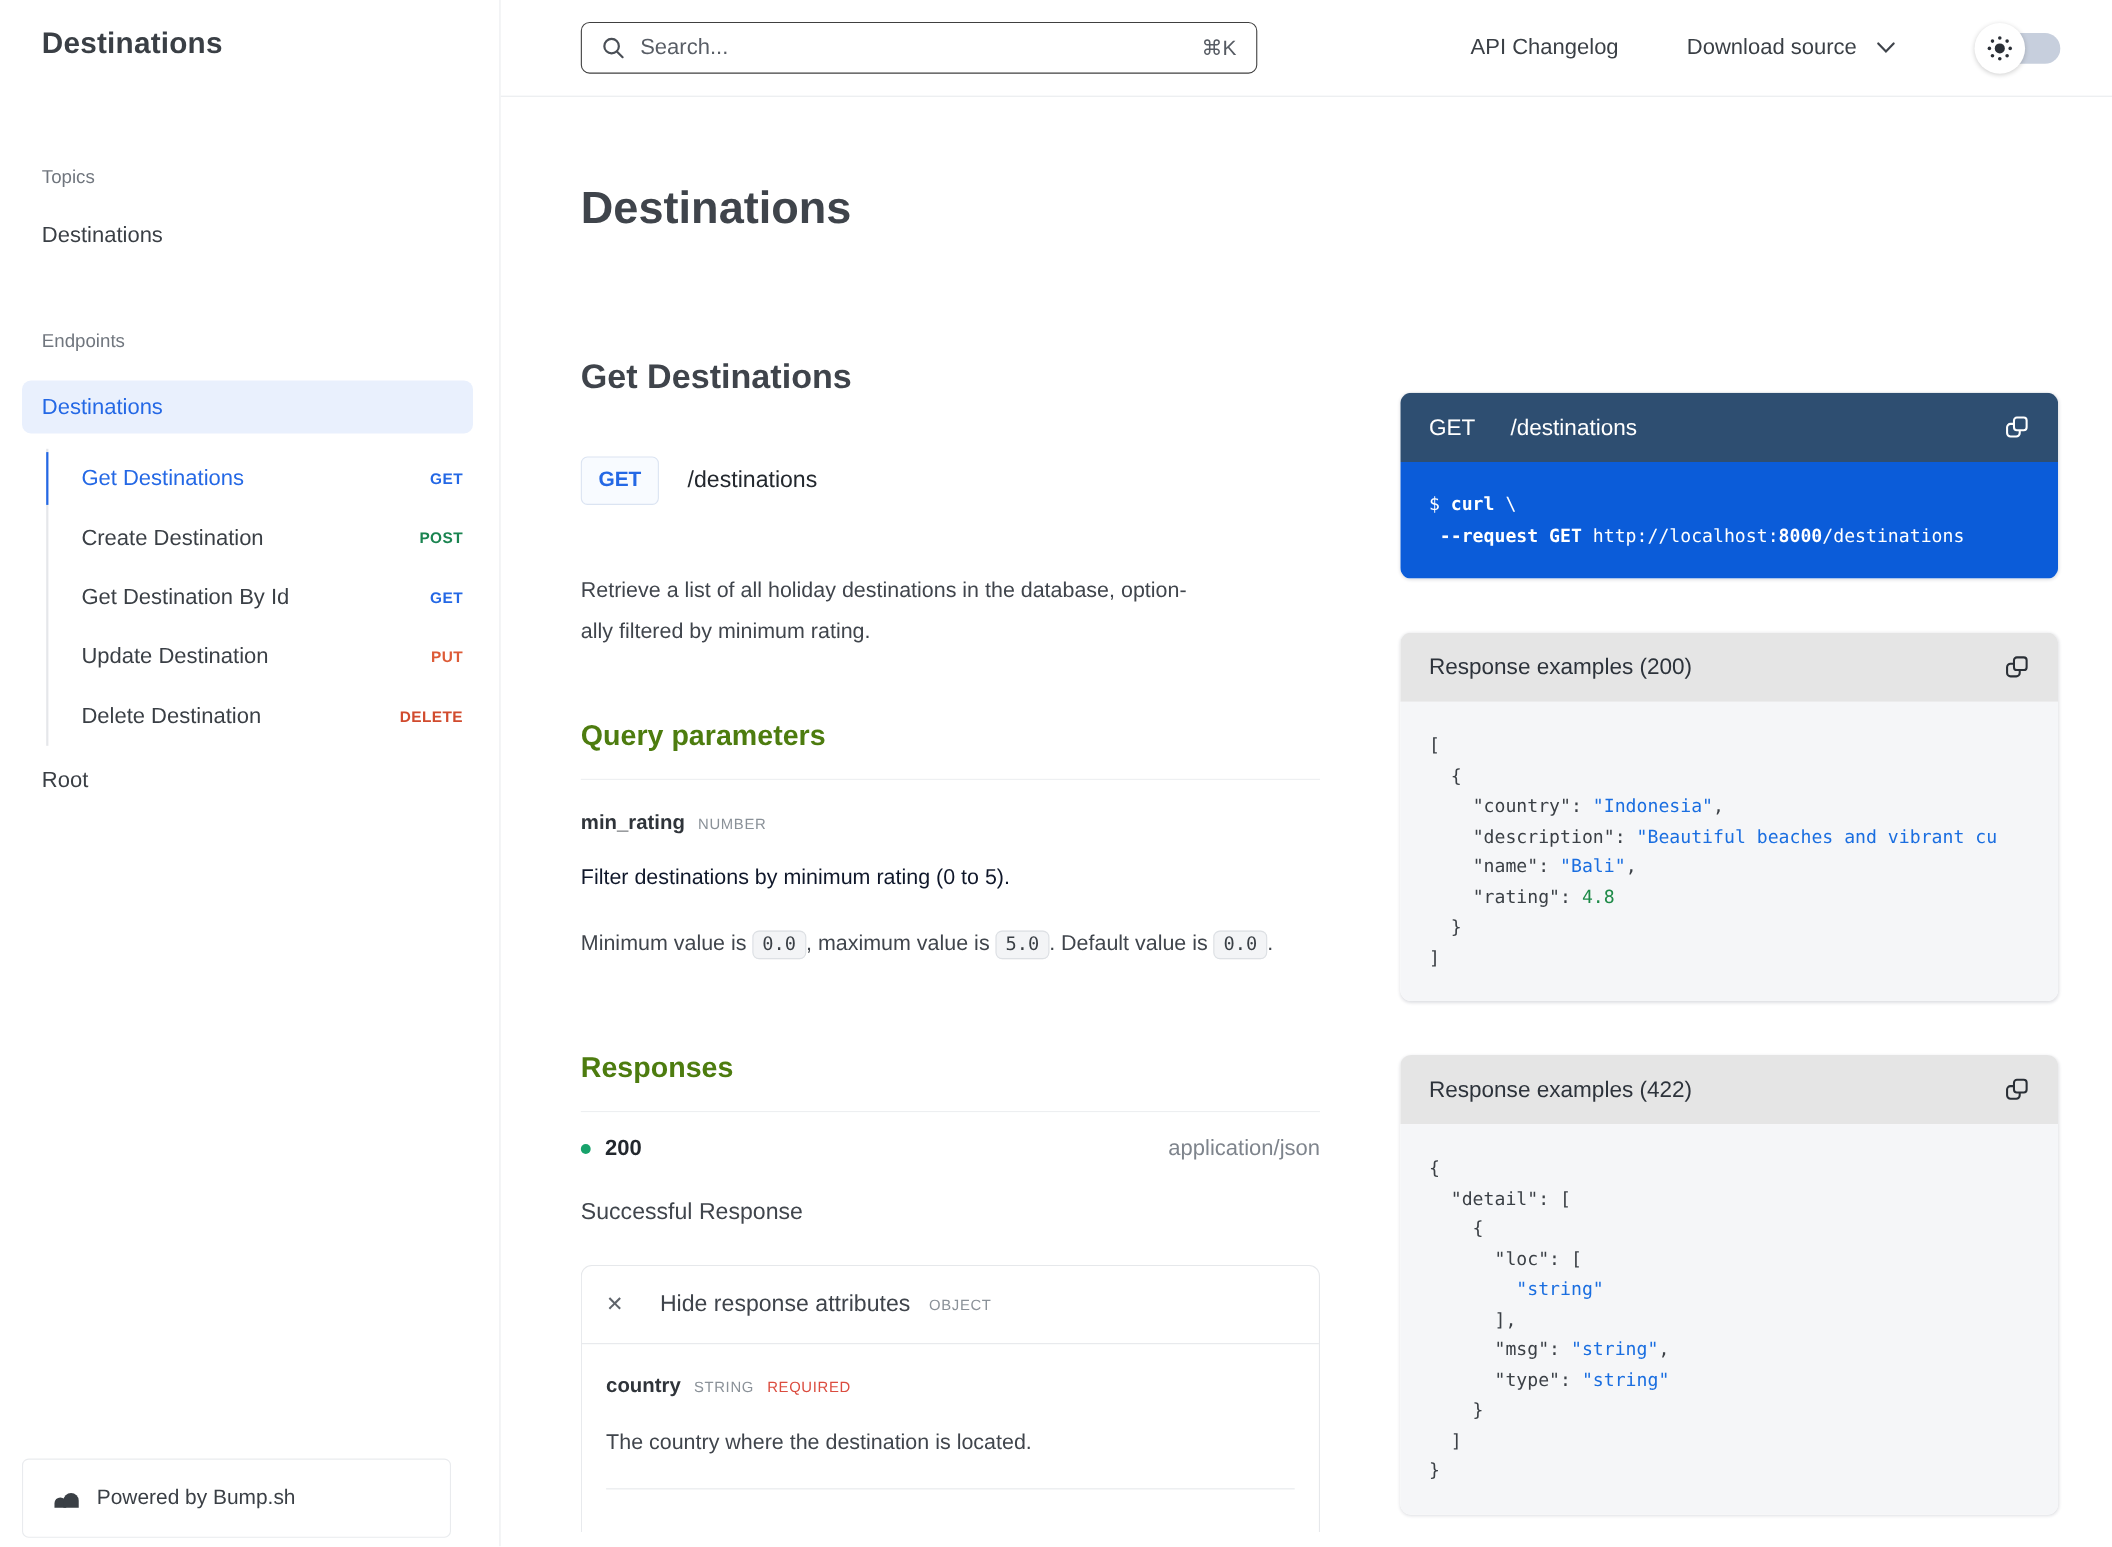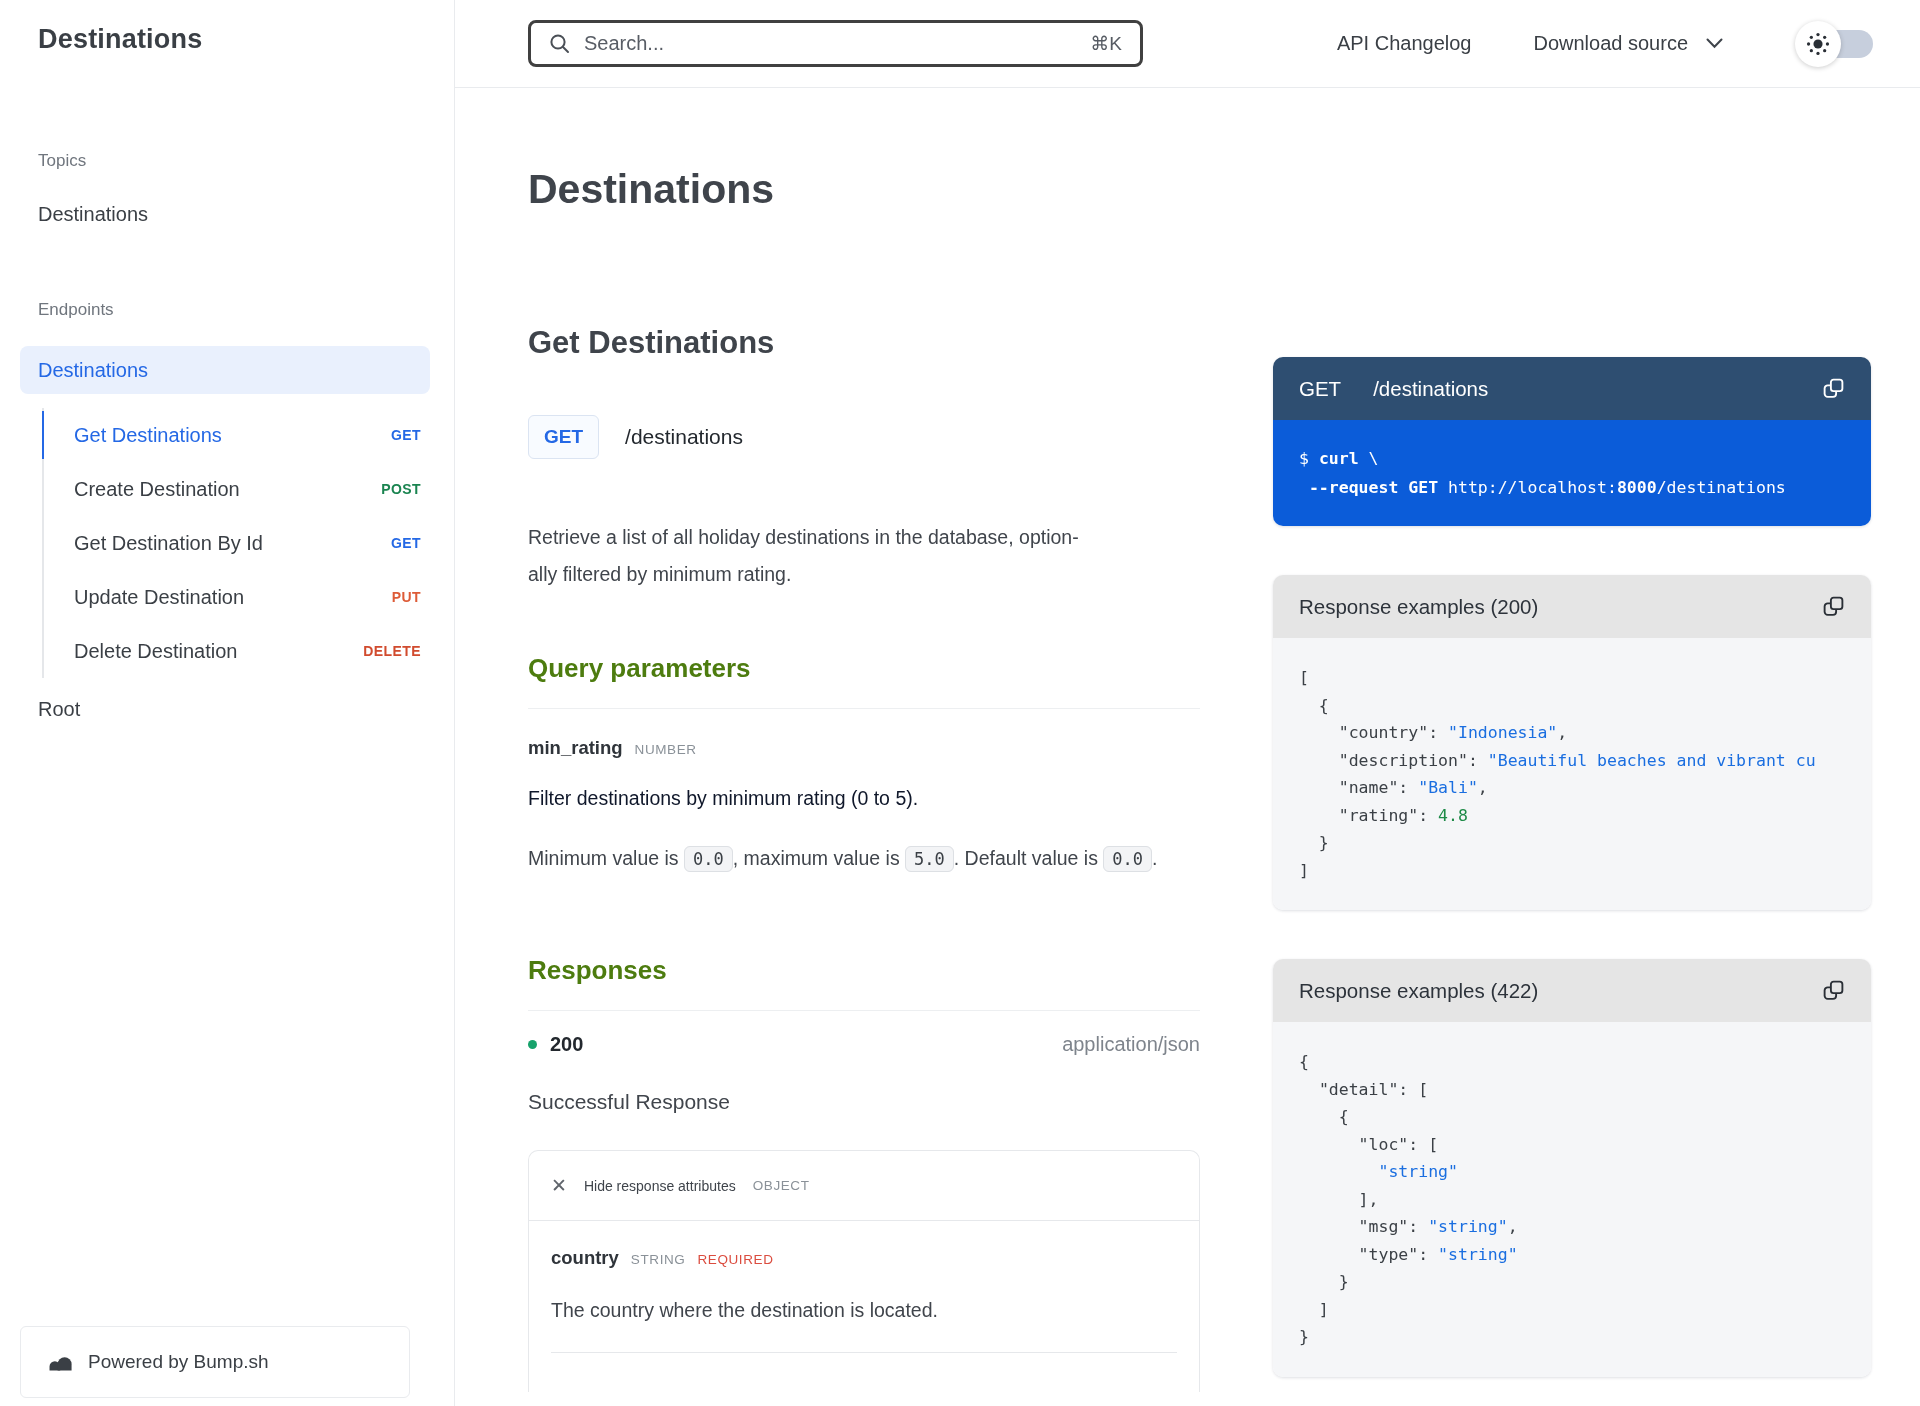--- a/index.html
+++ b/index.html
@@ -25,21 +25,21 @@
   .m-GET { color:#2468E5; } .m-POST { color:#1A8450; } .m-PUT { color:#DD5B37; } .m-DELETE { color:#D14B2E; }
   .sb-root { margin:20px 0 0 38px; font-size:20px; color:#3a3f45; cursor:pointer; }
   .powered { position:absolute; left:20px; bottom:8px; width:390px; height:72px; border:1px solid #e9ebee;
      border-radius:6px; display:flex; align-items:center; padding-left:26px; gap:14px; cursor:pointer; background:#fff; }
   .powered .txt { font-size:19px; color:#3a3f45; }
 
   
   .content { flex:1; display:flex; flex-direction:column; }
   .topbar { height:88px; min-height:88px; border-bottom:1px solid #e9ebee; display:flex; align-items:center;
      padding:0 45px 0 73px; background:#fff; }
-  .search { width:615px; height:47px; border:3px solid #404040; border-radius:8px; display:flex; align-items:center;
+  .search { width:615px; height:47px; border:1px solid #404040; border-radius:8px; display:flex; align-items:center;
      padding:0 18px; gap:14px; background:#fff; }
   .search input { border:none; outline:none; flex:1; font-size:20px; color:#3f444b; font-family:"Liberation Sans",sans-serif; background:transparent; }
   .search input::placeholder { color:#585d65; }
   .kbd { color:#565b63; font-size:19px; }
   .toplinks { margin-left:auto; display:flex; align-items:center; }
   .toplink { font-size:20px; color:#3a3f45; cursor:pointer; }
   .download { display:flex; align-items:center; gap:18px; margin-left:62px; cursor:pointer; }
   .toggle { margin-left:72px; position:relative; width:80px; height:46px; cursor:pointer; }
   .toggle .pill { position:absolute; right:2px; top:9px; width:62px; height:28px; border-radius:14px; background:#c7cfdd; }
   .toggle .knob { position:absolute; left:0; top:0; width:46px; height:46px; border-radius:50%; background:#fff;
@@ -69,21 +69,21 @@
   .chip { font-family:"DejaVu Sans Mono", monospace; font-size:17px; color:#3a3f45; background:#f3f4f6;
      border:1px solid #dde0e4; border-radius:6px; padding:2px 8px; }
   .status-row { margin-top:22px; display:flex; align-items:center; }
   .dot { width:9px; height:9px; border-radius:50%; background:#17A26B; margin-right:13px; }
   .status-code { font-size:20px; font-weight:bold; color:#23282e; }
   .content-type { margin-left:auto; font-size:20px; color:#7e848c; }
   .resp-desc { margin-top:34px; font-size:21px; color:#40454c; }
   .attr-box { margin-top:36px; border:1px solid #e6e8eb; border-bottom:none; border-radius:10px 10px 0 0; }
   .attr-head { display:flex; align-items:center; gap:17px; padding:23px 22px; border-bottom:1px solid #e6e8eb; cursor:pointer; }
   .x-icon { font-size:19px; color:#5f646b; }
-  .attr-toggle-label { font-size:14px; color:#3f444b; }
+  .attr-toggle-label { font-size:21px; color:#3f444b;margin-left:16px; }
   .attr-body { padding:26px 22px 0 22px; }
   .attr-desc { margin-top:30px; font-size:19.5px; color:#40454c; }
   .attr-bottom { margin-top:30px; border-top:1px solid #e6e8eb; height:40px; }
 
   
   .panel { border-radius:10px; overflow:hidden; box-shadow:0 1px 3px rgba(20,30,60,.14); }
   .curl-panel { margin-top:269px; }
   .curl-head { background:#2E4E71; height:63px; display:flex; align-items:center; padding:0 26px; }
   .curl-head .m { color:#fff; font-size:20.5px; }
   .curl-head .p { color:#fff; font-size:20.5px; margin-left:32px; }

